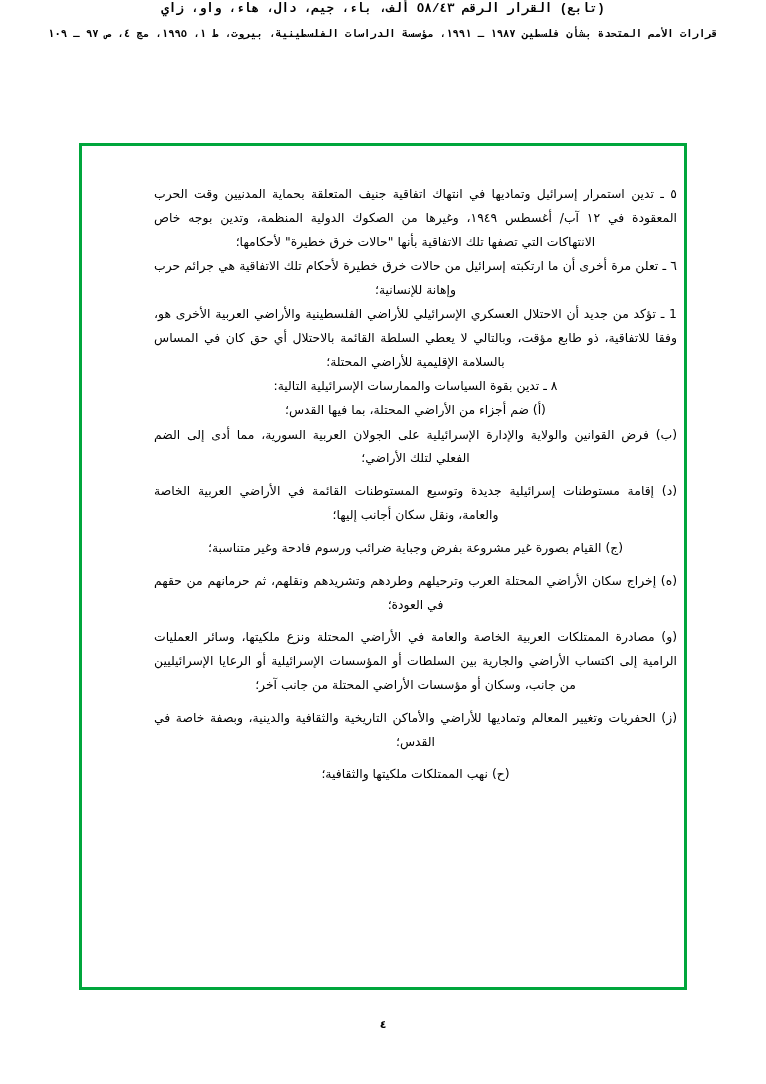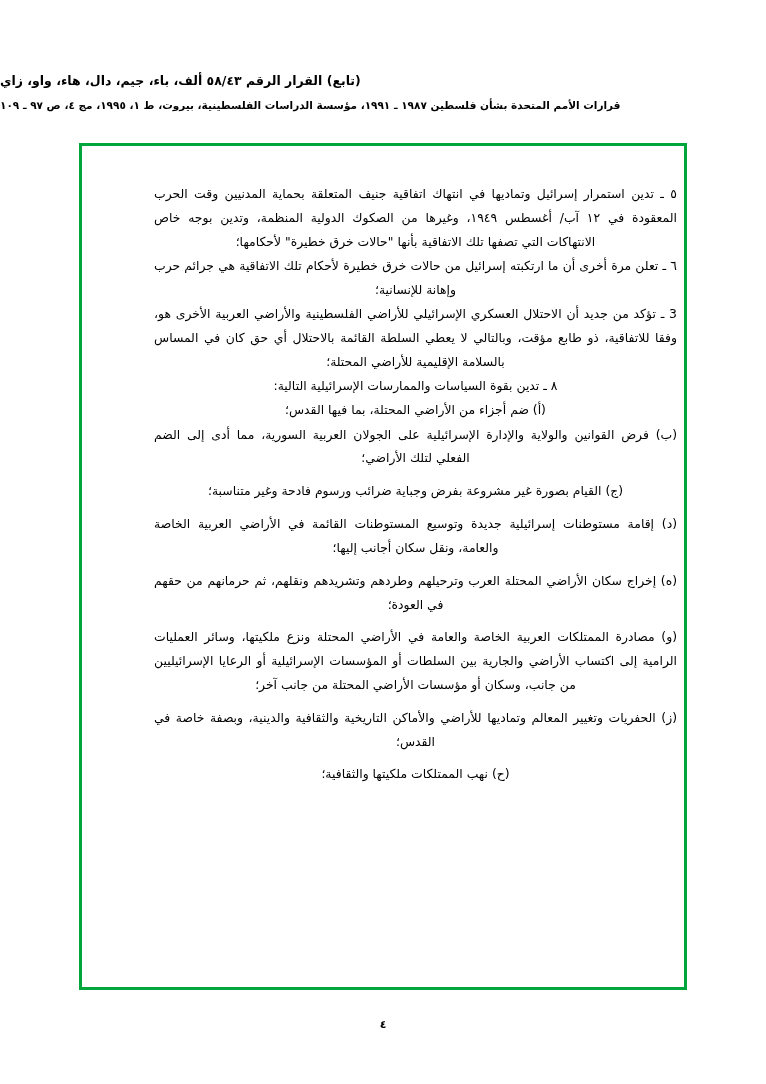--- a/index.html
+++ b/index.html
@@ -15,22 +15,22 @@
     position: relative;
     overflow: hidden;
   }
   .page {
     width: 766px;
     height: 1084px;
     position: relative;
     box-sizing: border-box;
   }
   .header {
-    text-align: left;
-    padding-top: 72px;
+    text-align: center;
+    font-family: Liberation Mono, monospace;
   }
   .header-title {
     font-size: 12.5px;
     font-weight: bold;
     letter-spacing: 0;
     line-height: 1.5;
     direction: rtl;
   }
   .header-sub {
     font-size: 10.5px;
@@ -87,26 +87,26 @@
   <div class="header">
     <div class="header-title">(تابع) القرار الرقم ٥٨/٤٣ ألف، باء، جيم، دال، هاء، واو، زاي</div>
     <div class="header-sub">قرارات الأمم المتحدة بشأن فلسطين ١٩٨٧ ـ ١٩٩١، مؤسسة الدراسات الفلسطينية، بيروت، ط ١، ١٩٩٥، مج ٤، ص ٩٧ ـ ١٠٩</div>
   </div>
 
   <div class="frame"></div>
 
   <div class="content">
     <p class="para">٥ ـ تدين استمرار إسرائيل وتماديها في انتهاك اتفاقية جنيف المتعلقة بحماية المدنيين وقت الحرب المعقودة في ١٢ آب/ أغسطس ١٩٤٩، وغيرها من الصكوك الدولية المنظمة، وتدين بوجه خاص الانتهاكات التي تصفها تلك الاتفاقية بأنها "حالات خرق خطيرة" لأحكامها؛</p>
     <p class="para">٦ ـ تعلن مرة أخرى أن ما ارتكبته إسرائيل من حالات خرق خطيرة لأحكام تلك الاتفاقية هي جرائم حرب وإهانة للإنسانية؛</p>
-    <p class="para">3 ـ تؤكد من جديد أن الاحتلال العسكري الإسرائيلي للأراضي الفلسطينية والأراضي العربية الأخرى هو، وفقا للاتفاقية، ذو طابع مؤقت، وبالتالي لا يعطي السلطة القائمة بالاحتلال أي حق كان في المساس بالسلامة الإقليمية للأراضي المحتلة؛</p>
+    <p class="para">1 ـ تؤكد من جديد أن الاحتلال العسكري الإسرائيلي للأراضي الفلسطينية والأراضي العربية الأخرى هو، وفقا للاتفاقية، ذو طابع مؤقت، وبالتالي لا يعطي السلطة القائمة بالاحتلال أي حق كان في المساس بالسلامة الإقليمية للأراضي المحتلة؛</p>
     <p class="para">٨ ـ تدين بقوة السياسات والممارسات الإسرائيلية التالية:</p>
     <p class="para">(أ) ضم أجزاء من الأراضي المحتلة، بما فيها القدس؛</p>
     <p class="para">(ب) فرض القوانين والولاية والإدارة الإسرائيلية على الجولان العربية السورية، مما أدى إلى الضم الفعلي لتلك الأراضي؛</p>
+    <p class="para gap">(د) إقامة مستوطنات إسرائيلية جديدة وتوسيع المستوطنات القائمة في الأراضي العربية الخاصة والعامة، ونقل سكان أجانب إليها؛</p>
     <p class="para gap">(ج) القيام بصورة غير مشروعة بفرض وجباية ضرائب ورسوم فادحة وغير متناسبة؛</p>
-    <p class="para gap">(د) إقامة مستوطنات إسرائيلية جديدة وتوسيع المستوطنات القائمة في الأراضي العربية الخاصة والعامة، ونقل سكان أجانب إليها؛</p>
     <p class="para gap">(ه) إخراج سكان الأراضي المحتلة العرب وترحيلهم وطردهم وتشريدهم ونقلهم، ثم حرمانهم من حقهم في العودة؛</p>
     <p class="para gap">(و) مصادرة الممتلكات العربية الخاصة والعامة في الأراضي المحتلة ونزع ملكيتها، وسائر العمليات الرامية إلى اكتساب الأراضي والجارية بين السلطات أو المؤسسات الإسرائيلية أو الرعايا الإسرائيليين من جانب، وسكان أو مؤسسات الأراضي المحتلة من جانب آخر؛</p>
     <p class="para gap">(ز) الحفريات وتغيير المعالم وتماديها للأراضي والأماكن التاريخية والثقافية والدينية، وبصفة خاصة في القدس؛</p>
     <p class="para gap">(ح) نهب الممتلكات ملكيتها والثقافية؛</p>
   </div>
 
   <div class="footer">٤</div>
 
 </div>
 

